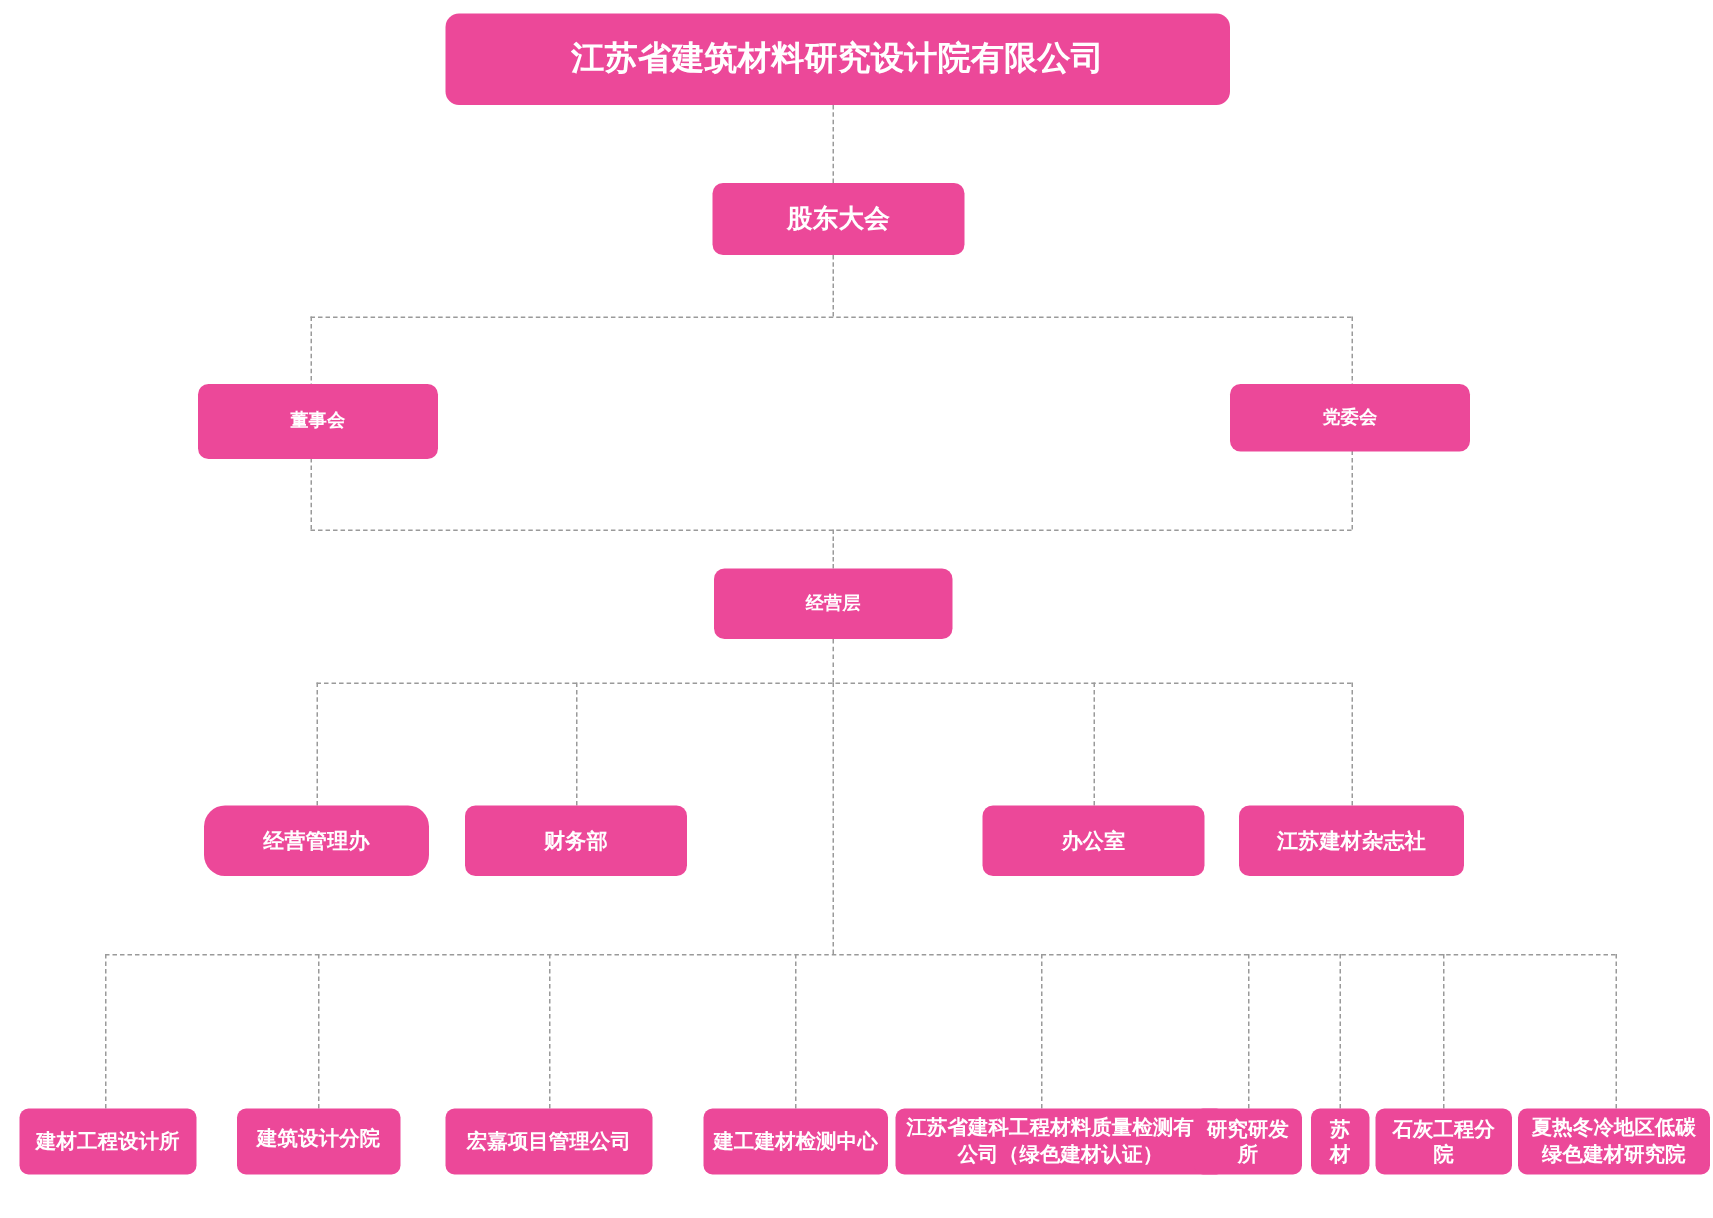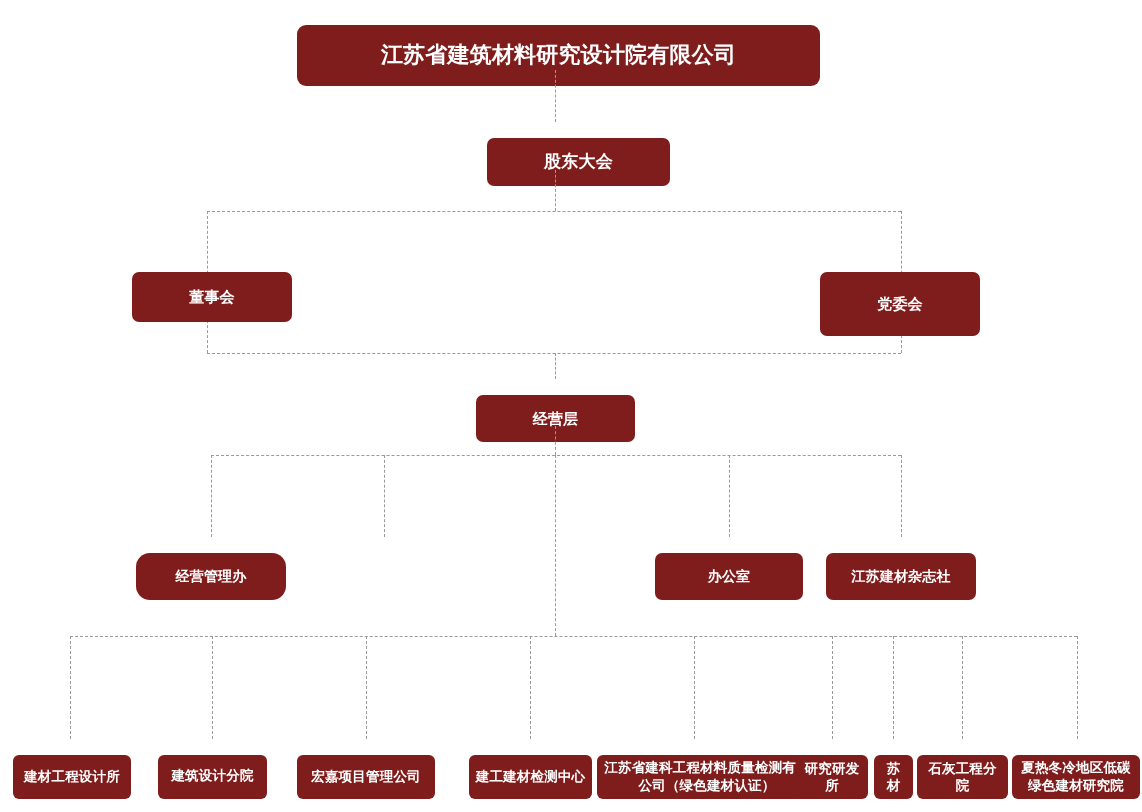--- a/index.html
+++ b/index.html
@@ -25,81 +25,81 @@
   }
   .conn-h {
     position: absolute;
     height: 0;
     border-top: 1px dashed #9a9a9a;
   }
   
   .node {
     position: absolute;
     box-sizing: border-box;
-    background: #7f1d1d;
+    background: #ec4899;
     color: #ffffff;
     border-radius: 7px;
     display: flex;
     align-items: center;
     justify-content: center;
     text-align: center;
     line-height: 1.28;
     letter-spacing: 0.2px;
     padding: 14px 6px;
     font-weight: 700;
-    margin-top: 16px;
   }
   .node.root {
     font-size: 22px;
     font-weight: 700;
     border-radius: 9px;
   }
   .node.lvl1 { font-size: 17px; }
-  .node.lvl2 { font-size: 15px; }
+  .node.lvl2 { font-size: 12px; }
   .node.lvl3 { font-size: 14px; }
   .node.leaf { font-size: 13.5px; border-radius: 6px; }
   .node.leaf.two-line { line-height: 1.35; }
 </style>
 </head>
 <body>
 
 <div id="org-chart">
 
   <div class="node root" style="left:297px; top:9px; width:523px; height:61px;">江苏省建筑材料研究设计院有限公司</div>
 
   <div class="conn-v" style="left:555px; top:70px; height:52px;"></div>
 
-  <div class="node lvl1" style="left:487px; top:122px; width:183px; height:48px;">股东大会</div>
+  <div class="node lvl1" style="left:475px; top:122px; width:168px; height:48px;">股东大会</div>
 
   <div class="conn-v" style="left:555px; top:170px; height:41px;"></div>
   <div class="conn-h" style="left:207px; top:211px; width:694px;"></div>
   <div class="conn-v" style="left:207px; top:211px; height:142px;"></div>
   <div class="conn-v" style="left:901px; top:211px; height:142px;"></div>
   <div class="conn-h" style="left:207px; top:353px; width:694px;"></div>
 
   <div class="node lvl2" style="left:132px; top:256px; width:160px; height:50px;">董事会</div>
 
-  <div class="node lvl2" style="left:820px; top:256px; width:160px; height:64px;">党委会</div>
+  <div class="node lvl2" style="left:820px; top:256px; width:160px; height:45px;">党委会</div>
 
   <div class="conn-v" style="left:555px; top:353px; height:26px;"></div>
 
   <div class="node lvl2" style="left:476px; top:379px; width:159px; height:47px;">经营层</div>
 
   <div class="conn-v" style="left:555px; top:426px; height:29px;"></div>
   <div class="conn-h" style="left:211px; top:455px; width:690px;"></div>
 
   <div class="conn-v" style="left:211px; top:455px; height:82px;"></div>
   <div class="conn-v" style="left:384px; top:455px; height:82px;"></div>
   <div class="conn-v" style="left:729px; top:455px; height:82px;"></div>
   <div class="conn-v" style="left:901px; top:455px; height:82px;"></div>
 
   <div class="conn-v" style="left:555px; top:455px; height:181px;"></div>
 
   <div class="node lvl3" style="left:136px; top:537px; width:150px; height:47px;border-radius:14px;">经营管理办</div>
 
+  <div class="node lvl3" style="left:310px; top:537px; width:148px; height:47px;">财务部</div>
 
   <div class="node lvl3" style="left:655px; top:537px; width:148px; height:47px;">办公室</div>
 
   <div class="node lvl3" style="left:826px; top:537px; width:150px; height:47px;">江苏建材杂志社</div>
 
   <div class="conn-h" style="left:70px; top:636px; width:1007px;"></div>
 
   <div class="conn-v" style="left:70px;   top:636px; height:103px;"></div>
   <div class="conn-v" style="left:212px;  top:636px; height:103px;"></div>
   <div class="conn-v" style="left:366px;  top:636px; height:103px;"></div>

